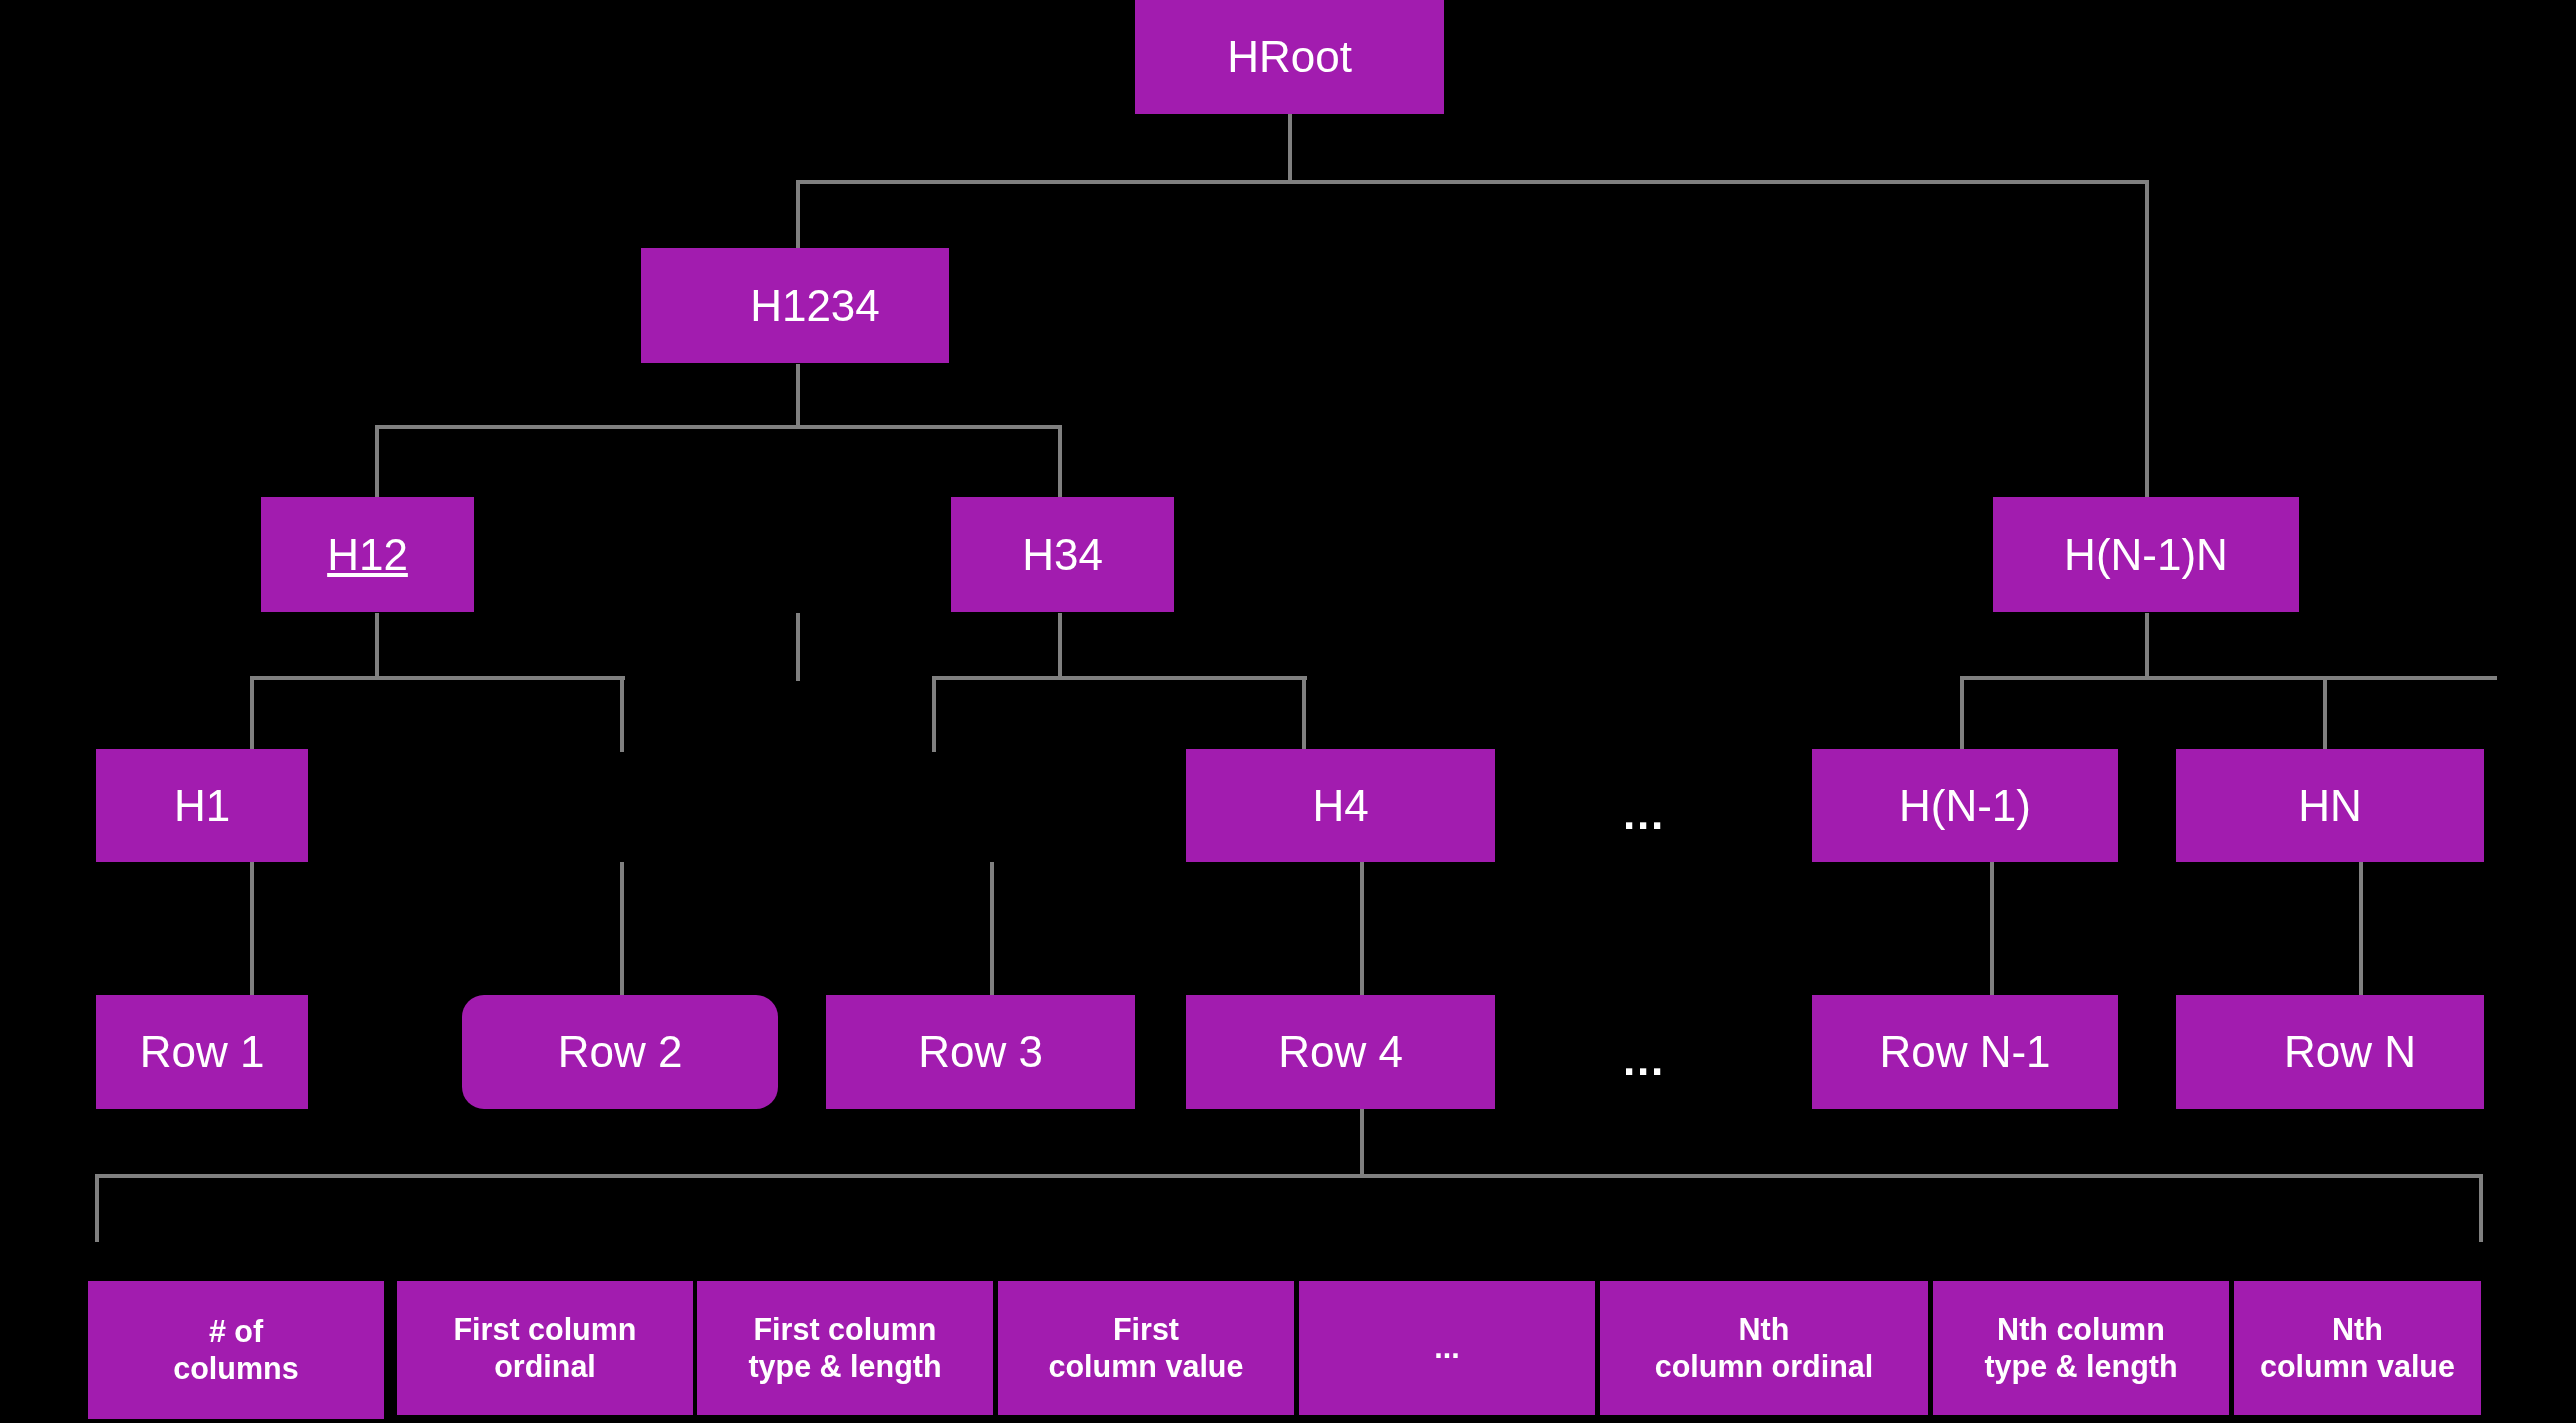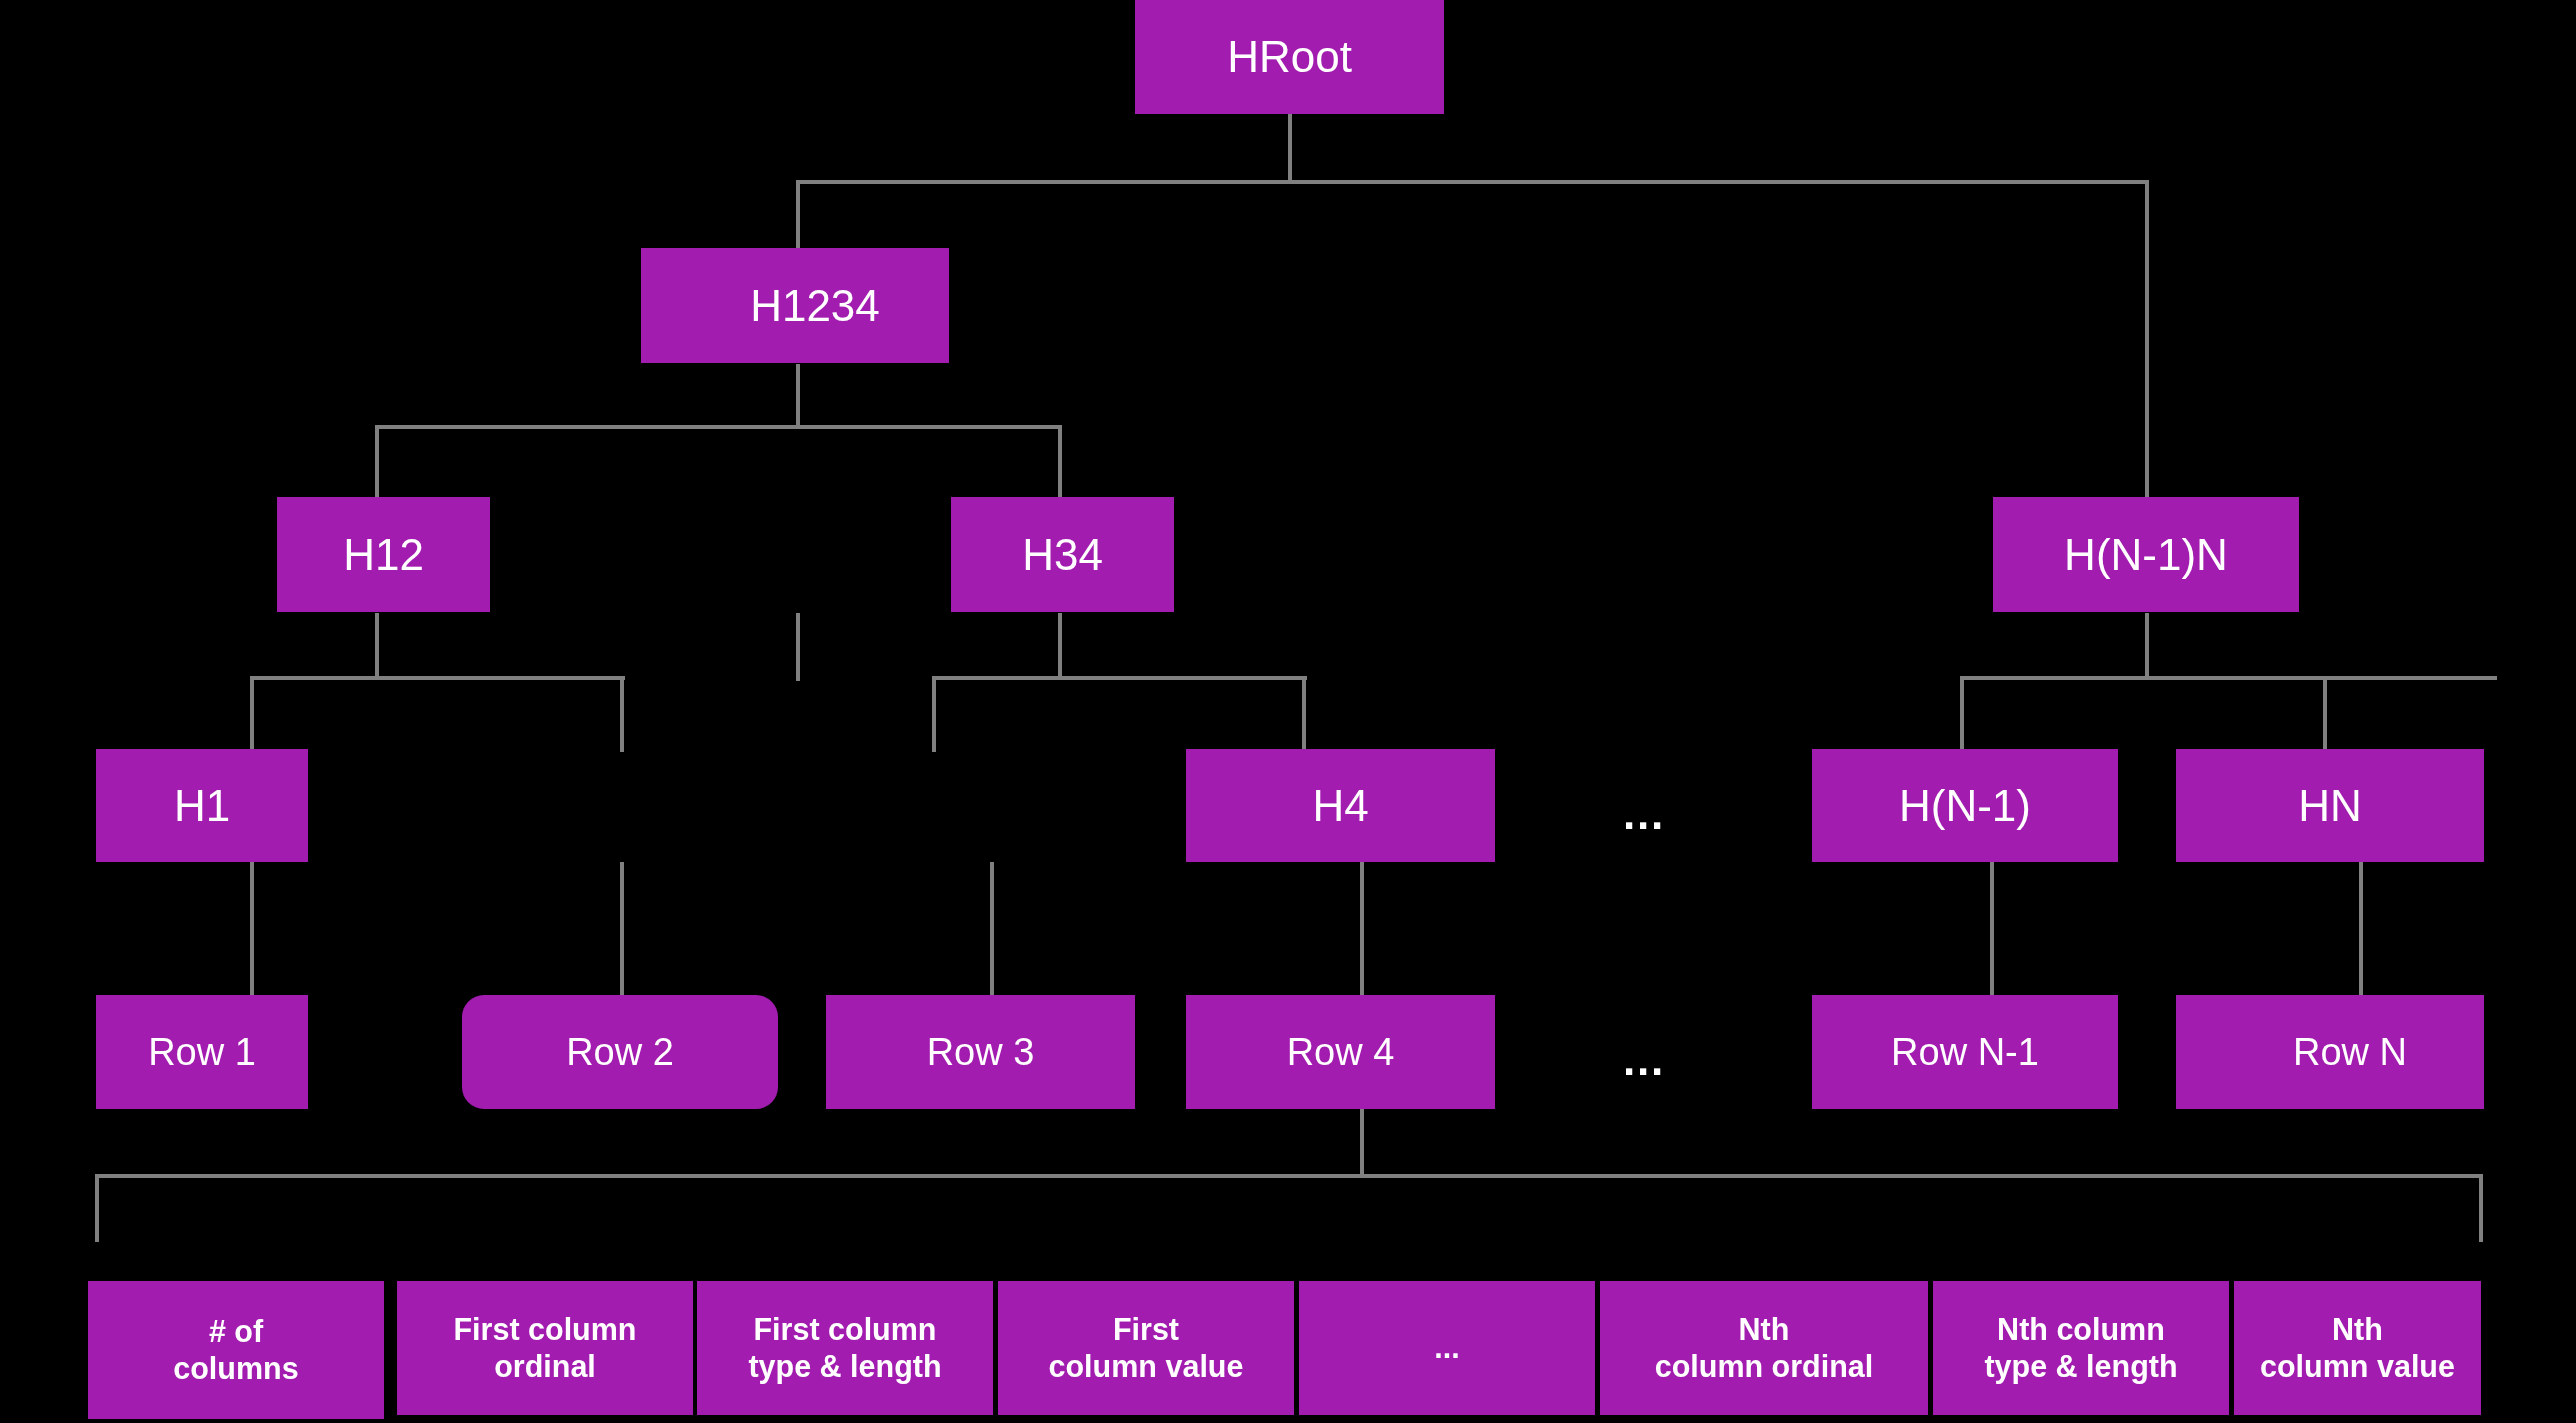--- a/index.html
+++ b/index.html
@@ -27,21 +27,21 @@
     justify-content: center;
     text-align: center;
     line-height: 1.16;
     box-sizing: border-box;
     z-index: 3;
     font-weight: 400;
   }
   .node.lvl-root   { font-size: 44px; }
   .node.lvl-inner  { font-size: 44px; }
   .node.lvl-hash   { font-size: 44px; }
-  .node.lvl-row    { font-size: 38px; justify-content: center; }
+  .node.lvl-row    { font-size: 44px; justify-content: center; }
   .node.lvl-field  { font-size: 30.5px; font-weight: 700; line-height: 1.22; padding: 0 5.1px; }
 
   .ellipsis {
     position: absolute;
     color: #ffffff;
     font-size: 44px;
     font-weight: 700;
     letter-spacing: 1.7px;
     z-index: 3;
     display: flex;
@@ -105,21 +105,21 @@
   <div class="line v" style="left:2479px; top:1174px; height:68px;"></div>
 
   <div class="node lvl-root" style="left:1135px; top:0px; width:309px; height:114px;">
     <span>HRoot</span>
   </div>
 
   <div class="node lvl-inner" style="left:641px; top:248px; width:308px; height:115px;padding-left:40px;">
     <span>H1234</span>
   </div>
 
-  <div class="node lvl-inner" style="left:277px; top:497px; width:213px; height:115px;">
+  <div class="node lvl-inner" style="left:261px; top:497px; width:213px; height:115px;text-decoration:underline;">
     <span>H12</span>
   </div>
   <div class="node lvl-inner" style="left:951px; top:497px; width:223px; height:115px;">
     <span>H34</span>
   </div>
   <div class="node lvl-inner" style="left:1993px; top:497px; width:306px; height:115px;">
     <span>H(N-1)N</span>
   </div>
 
   <div class="node lvl-hash" style="left:96px; top:749px; width:212px; height:113px;">

